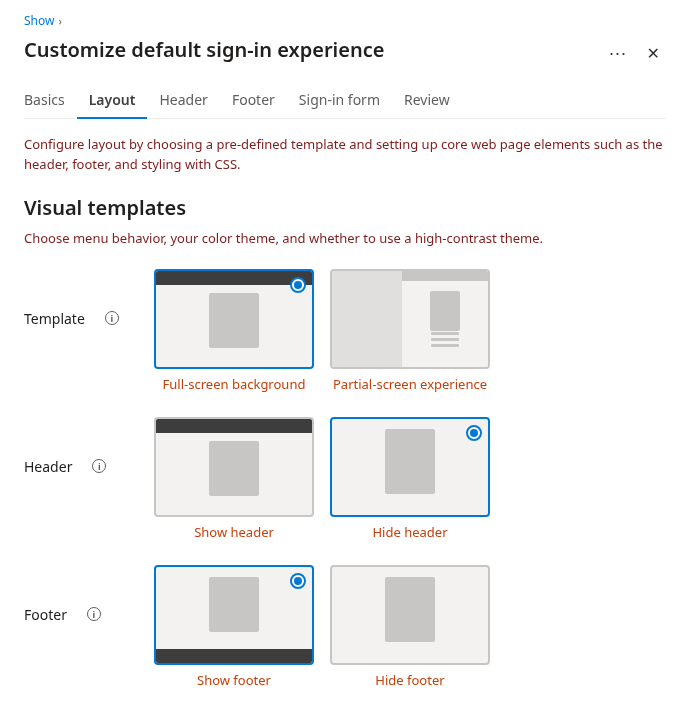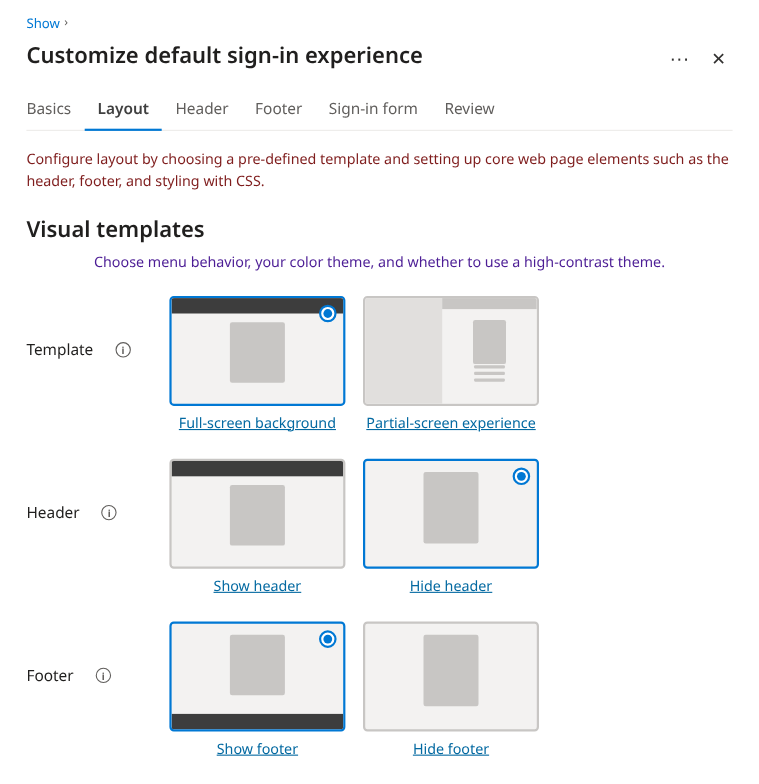--- a/index.html
+++ b/index.html
@@ -94,24 +94,23 @@
       line-height: 1.5;
     }
     .section-title {
       font-size: 20px;
       font-weight: 600;
       margin-bottom: 8px;
       color: #201f1e;
     }
     .section-description {
       font-size: 13px;
-      color: #4c1d95;
+      color: #7f1d1d;
       margin-bottom: 20px;
       line-height: 1.5;
-      text-align: center;
     }
     .option-row {
       display: flex;
       align-items: flex-start;
       gap: 0;
       margin-bottom: 24px;
     }
     .option-label {
       min-width: 130px;
       font-size: 14px;
@@ -155,23 +154,22 @@
       position: relative;
       background: #f3f2f1;
       overflow: hidden;
     }
     .option-card-box.selected {
       border: 2px solid #0078d4;
     }
     .option-card-label {
       font-size: 13px;
       margin-top: 6px;
-      color: #0369a1;
+      color: #c2410c;
       text-align: center;
-      text-decoration: underline;
     }
     .radio-dot {
       position: absolute;
       top: 6px;
       right: 6px;
       width: 16px;
       height: 16px;
       border-radius: 50%;
       border: 2px solid #0078d4;
       background: #fff;

